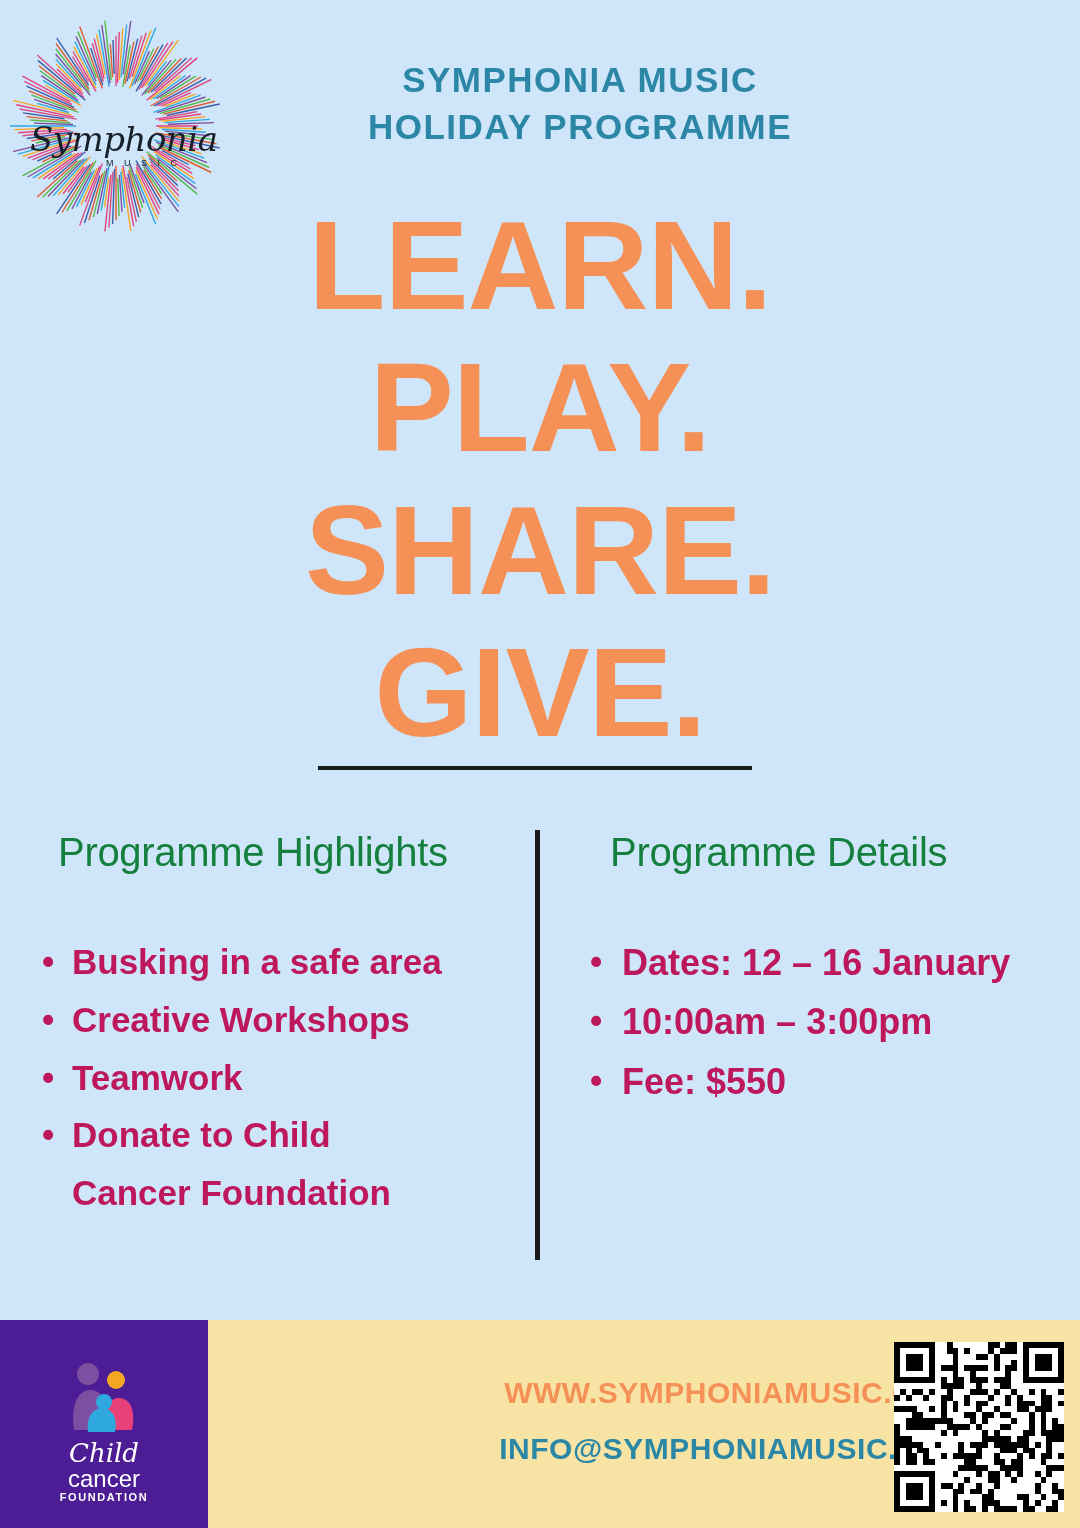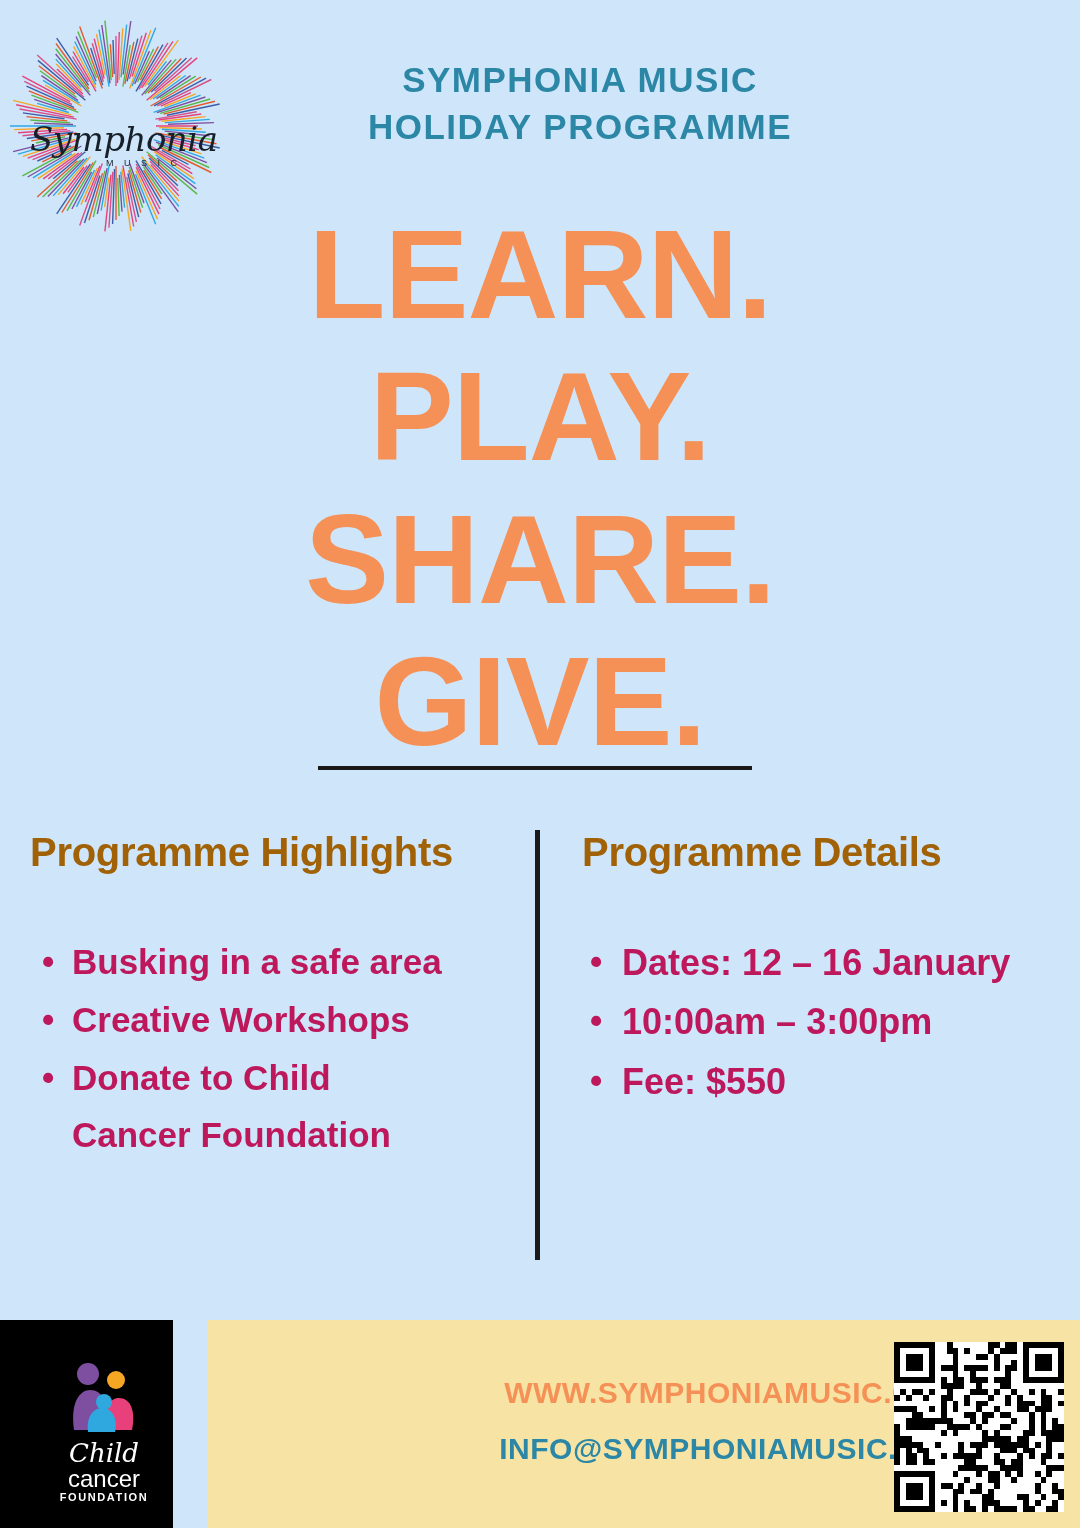--- a/index.html
+++ b/index.html
@@ -71,21 +71,20 @@
     position: absolute;
     top: 195px;
     left: 0;
     width: 1080px;
     text-align: center;
     color: #f59156;
     font-weight: bold;
     font-size: 126px;
     line-height: 1.13;
     letter-spacing: -1px;
-    margin-top: 9px;
   }
   .hero div { display: block; }
 
   .divider-line {
     position: absolute;
     top: 766px;
     left: 318px;
     width: 434px;
     height: 4px;
     background: #1a1a1a;
@@ -108,25 +107,26 @@
     background: #1a1a1a;
   }
   .col {
     position: absolute;
     top: 0;
   }
   .col-left { left: 30px; width: 495px; }
   .col-right { left: 570px; width: 480px; }
 
   .col-title {
-    color: #a16207;
-    font-weight: bold;
+    color: #15803d;
+    font-weight: normal;
     font-size: 40px;
     letter-spacing: -0.3px;
     margin-bottom: 58px;
+    margin-left: 28px;
   }
   .col-right .col-title { padding-left: 12px; }
 
   ul.bullets {
     list-style: none;
   }
   ul.bullets li {
     position: relative;
     color: #be185d;
     font-weight: bold;
@@ -152,22 +152,22 @@
   .footer {
     position: absolute;
     left: 0;
     bottom: 0;
     width: 1080px;
     height: 208px;
   }
   .footer-blue {
     position: absolute;
     left: 0; top: 0;
-    width: 173px; height: 208px;
-    background: #000000;
+    width: 208px; height: 208px;
+    background: #4c1d95;
   }
   .footer-yellow {
     position: absolute;
     left: 208px; top: 0;
     width: 872px; height: 208px;
     background: #f7e4a4;
   }
   .ccf-logo {
     position: absolute;
     left: 44px;
@@ -435,20 +435,21 @@
 <div class="divider-line"></div>
 
 <div class="columns">
   <div class="vline"></div>
 
   <div class="col col-left">
     <div class="col-title">Programme Highlights</div>
     <ul class="bullets">
       <li>Busking in a safe area</li>
       <li>Creative Workshops</li>
+      <li>Teamwork</li>
       <li>Donate to Child</li>
       <li class="cont">Cancer Foundation</li>
     </ul>
   </div>
 
   <div class="col col-right">
     <div class="col-title">Programme Details</div>
     <ul class="bullets">
       <li>Dates: 12 – 16 January</li>
       <li>10:00am – 3:00pm</li>

